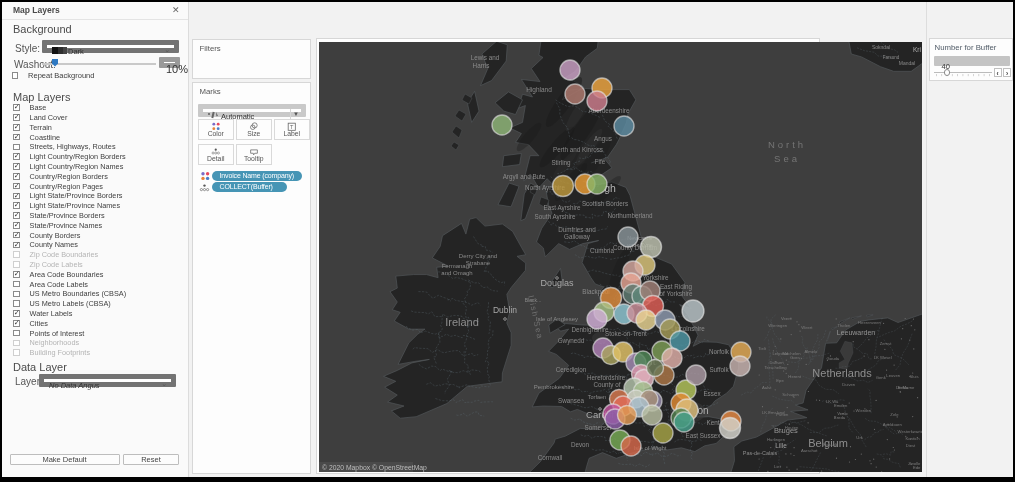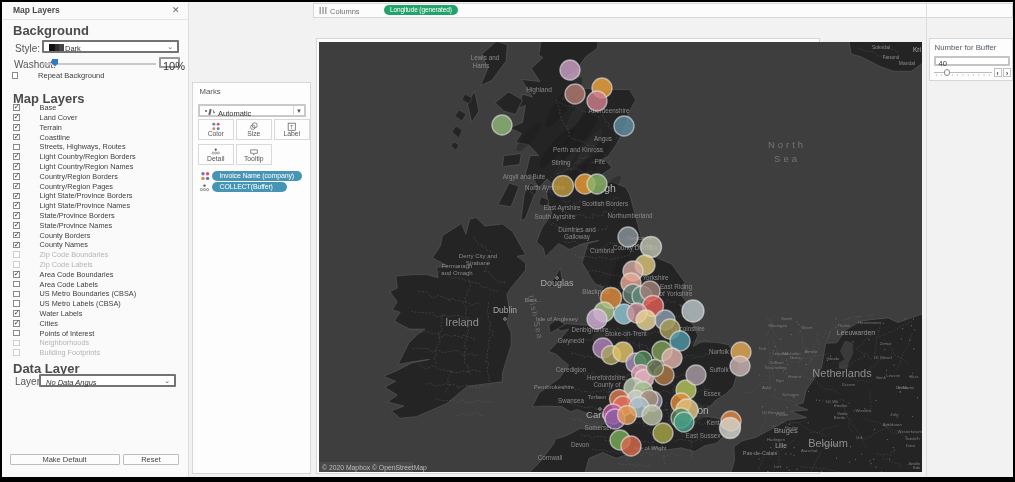--- a/index.html
+++ b/index.html
@@ -1,29 +1,29 @@
 <!DOCTYPE html>
 <html><head><meta charset="utf-8"><style>
 *{margin:0;padding:0;box-sizing:border-box}
 html,body{width:1015px;height:482px;overflow:hidden;background:#000;font-family:"Liberation Sans",sans-serif}
 #app{position:absolute;left:2px;top:2px;width:1011px;height:475px;background:#f2f2f2}
 .abs{position:absolute}
 #lp{position:absolute;left:0;top:0;width:186.5px;height:475px;background:#fafafa;border-right:1px solid #dcdcdc}
 #lp .hdr{position:absolute;left:11px;top:3px;font-size:8.5px;font-weight:bold;color:#4b4b4b}
 #lp .x{position:absolute;right:8px;top:3px;font-size:9px;color:#666}
 #lp .sep{position:absolute;left:0;top:16.5px;width:186px;height:1px;background:#e4e4e4}
-.bold8{font-size:13px;font-weight:bold;color:#4b4b4b}
+.bold8{font-size:11px;font-weight:normal;color:#4b4b4b}
 .t75{font-size:10px;color:#555}
 .row{position:absolute;left:11px;height:9px}
 .cb{display:inline-block;width:6.6px;height:6.6px;border:1px solid #8a8a8a;background:#fff;vertical-align:middle;position:relative}
 .cb.dis{border-color:#cfcfcf}
 .tick{position:absolute;left:-0.3px;top:-3px;font-size:7.5px;color:#3a3a3a}
-.lbl{font-size:7.3px;color:#404040;margin-left:20px;vertical-align:middle}
+.lbl{font-size:7.3px;color:#404040;margin-left:10px;vertical-align:middle}
 .ldis{color:#b4b4b4}
-.input{background:#fff;border:2px solid #737373;border-radius:1px}
+.input{background:#fff;border:5px solid #737373;border-radius:1px}
 .btn{position:absolute;background:#fcfcfc;border:1px solid #bdbdbd;border-radius:1px;font-size:7.5px;color:#444;text-align:center;line-height:9.5px}
 .card{position:absolute;background:#fdfdfd;border:1px solid #d7d7d7}
 .cardtitle{position:absolute;left:7px;top:4px;font-size:7.8px;color:#555}
 .mkbtn{position:absolute;width:35.5px;height:21.5px;background:#fdfdfd;border:1px solid #d9d9d9;text-align:center}
 .mkbtn .cap{position:absolute;bottom:2px;width:100%;font-size:6.8px;color:#555}
 .shelf{position:absolute;left:311px;width:700px;height:15.5px;background:#fcfcfc;border:1px solid #d7d7d7}
 .shelficon{position:absolute;left:5px;top:3.5px}
 .shelftext{position:absolute;left:16px;top:3px;font-size:7.5px;color:#707070}
 .gpill{position:absolute;left:70px;top:1.5px;height:10px;border-radius:5px;background:#22a36b;color:#fff;font-size:6.5px;letter-spacing:-0.1px;text-align:center;line-height:10.5px;padding:0 6px}
 .bpill{position:absolute;left:19px;height:10px;border-radius:5px;background:#4695b5;color:#fff;font-size:7px;letter-spacing:-0.15px;line-height:10.5px;padding:0 0 0 8px;width:90px}
@@ -76,20 +76,23 @@
 <div class="row" style="top:341.0px"><span class="cb dis"></span><span class="lbl ldis">Building Footprints</span></div>
  <div class="abs bold8" style="left:11px;top:359px">Data Layer</div>
  <div class="abs t75" style="left:13px;top:374px">Layer:</div>
  <div class="abs input" style="left:37px;top:371.5px;width:137px;height:13px">
    <span class="abs" style="left:5px;top:2.5px;font-size:7.5px;color:#333;font-style:italic">No Data Angus</span>
    <span class="abs" style="right:4px;top:1.5px;font-size:7px;color:#555">⌄</span>
  </div>
  <div class="btn" style="left:7.5px;top:452px;width:110px;height:11px">Make Default</div>
  <div class="btn" style="left:121px;top:452px;width:56px;height:11px">Reset</div>
 </div>
+<div class="card" style="left:189.5px;top:36.5px;width:119px;height:40px">
+      <div class="cardtitle">Filters</div>
+    </div>
 <div class="card" style="left:189.5px;top:80px;width:119px;height:392px">
       <div class="cardtitle">Marks</div>
   <div class="abs input" style="left:5.5px;top:21px;width:108px;height:13px;border-color:#c9c9c9">
     <svg class="abs" style="left:4px;top:2px" width="12" height="9" viewBox="0 0 12 9">
           <circle cx="2" cy="3" r="1.1" fill="#666"></circle>
           <rect x="5" y="1" width="2" height="6" fill="#666" transform="rotate(14 6 4)"></rect>
           <path d="M9 1 L11 5 L9.4 5.2 Z" fill="#666"></path>
         </svg>
     <span class="abs" style="left:18px;top:2.5px;font-size:7.5px;color:#333">Automatic</span>
     <span class="abs" style="right:0;top:0;width:11px;height:11px;border-left:1px solid #d5d5d5;font-size:6px;color:#555;text-align:center;line-height:11px">▼</span>
@@ -139,29 +142,20 @@
         <circle cx="8.6" cy="7.4" r="1.7" fill="#4a7ec9"></circle>
       </svg>
   <div class="bpill" style="top:87.5px">Invoice Name (company)</div>
   <svg class="abs" style="left:6.5px;top:100px" width="11" height="10" viewBox="0 0 11 10">
         <circle cx="5.5" cy="2.6" r="1.2" fill="#555"></circle>
         <circle cx="2.4" cy="6.6" r="1.1" fill="none" stroke="#777" stroke-width="0.8"></circle>
         <circle cx="5.5" cy="6.6" r="1.1" fill="none" stroke="#777" stroke-width="0.8"></circle>
         <circle cx="8.6" cy="6.6" r="1.1" fill="none" stroke="#777" stroke-width="0.8"></circle>
       </svg>
   <div class="bpill" style="top:99px;width:75px">COLLECT(Buffer)</div>
-</div>
-<div class="shelf" style="top:0.5px">
-  <svg class="shelficon" width="8" height="7" viewBox="0 0 8 7">
-        <rect x="0.5" y="0" width="1.4" height="7" fill="#9a9a9a"></rect>
-        <rect x="3.3" y="0" width="1.4" height="7" fill="#9a9a9a"></rect>
-        <rect x="6.1" y="0" width="1.4" height="7" fill="#9a9a9a"></rect>
-      </svg>
-  <div class="shelftext">Columns</div>
-  <div class="gpill">Longitude (generated)</div>
 </div>
 <div class="card" style="left:313.5px;top:36px;width:504px;height:436px;background:#fff">
 <svg class="abs" style="left:2.5px;top:3px" width="603" height="430" viewBox="0 0 603 430">
 <rect x="0" y="0" width="603" height="430" fill="#3e3e3e"></rect>
 <path d="M222.8 -6.6 L240.3 -1.3 L254.9 -2.5 L279.7 -6.6 L278.3 6.3 L266.6 14.9 L256.4 29.3 L244.7 36.8 L254.9 39.1 L265.1 45.3 L243.2 57.8 L249.1 48.2 L266.6 46.5 L284.1 47.6 L310.4 47.6 L316.8 57.8 L308.9 71.9 L307.5 80.4 L300.2 97.1 L297.3 102.6 L288.5 115.3 L272.4 120.8 L285.6 117.0 L292.9 125.8 L278.3 135.6 L263.7 139.4 L278.3 142.7 L292.9 140.0 L306.9 145.4 L311.0 153.5 L322.1 194.7 L330.8 206.9 L335.2 214.8 L352.7 222.1 L365.9 240.4 L362.4 253.3 L372.3 266.7 L360.6 262.6 L368.8 272.8 L379.0 293.2 L374.1 304.3 L382.8 299.8 L398.0 300.3 L409.7 302.8 L419.3 318.4 L419.6 325.9 L414.4 344.3 L407.6 351.2 L395.7 359.1 L392.7 363.0 L384.0 367.9 L381.1 373.3 L378.1 375.2 L389.8 374.7 L410.6 378.6 L408.8 390.8 L397.1 401.4 L385.7 403.8 L375.8 409.6 L362.4 405.8 L346.0 408.2 L336.1 404.8 L328.5 407.2 L312.7 411.0 L297.3 416.3 L283.5 410.6 L270.1 416.3 L267.5 424.9 L264.8 435.4 L205.3 435.4 L221.3 419.7 L235.1 400.9 L236.2 397.1 L246.2 394.2 L261.3 386.4 L278.9 387.4 L292.3 373.8 L282.7 369.8 L275.9 374.7 L258.4 367.4 L251.4 369.8 L242.7 364.5 L224.3 364.0 L213.2 364.9 L219.9 351.2 L240.3 336.3 L249.7 323.4 L237.4 312.4 L229.5 309.3 L240.3 298.3 L249.7 287.1 L241.8 289.1 L233.9 283.0 L246.2 281.5 L263.7 283.0 L278.3 283.5 L284.7 282.5 L278.9 270.8 L281.8 261.6 L279.4 251.3 L284.7 245.1 L276.2 241.9 L271.9 235.7 L263.1 220.6 L268.9 201.6 L279.7 198.5 L263.7 201.6 L250.5 207.4 L239.7 201.6 L226.3 214.8 L224.3 205.9 L217.5 200.0 L222.8 186.2 L233.0 171.3 L229.5 162.7 L226.3 144.3 L236.8 145.4 L228.1 136.7 L216.4 149.7 L206.4 176.6 L201.8 178.8 L205.3 151.9 L211.7 141.0 L219.9 146.5 L212.3 133.4 L204.7 138.9 L211.1 113.7 L219.9 113.7 L209.4 102.6 L196.5 100.4 L202.4 91.5 L190.7 85.9 L203.5 80.4 L206.4 63.5 L198.9 66.3 L203.5 52.2 L213.5 55.0 L202.4 37.4 L221.0 39.6 L212.3 26.5 L224.0 15.5 L219.9 13.2 Z" fill="#242424" stroke="#54585b" stroke-width="0.8" stroke-opacity="0.8"></path>
 <path d="M157.1 175.6 L165.9 184.1 L183.4 182.0 L193.6 189.4 L202.4 205.3 L206.7 212.7 L198.0 214.3 L206.7 221.1 L206.4 228.4 L192.1 245.6 L187.8 252.3 L190.7 269.8 L187.8 281.0 L192.1 290.7 L192.1 303.3 L183.4 330.9 L183.1 339.8 L167.3 341.8 L148.3 344.3 L127.9 361.5 L97.2 374.7 L81.2 376.2 L72.4 368.9 L85.0 364.0 L68.6 360.0 L78.3 353.1 L65.7 345.2 L76.8 339.3 L64.5 334.3 L78.3 328.4 L92.9 320.9 L110.4 317.4 L95.8 319.4 L79.1 322.4 L89.9 300.8 L98.7 292.2 L106.0 287.1 L89.9 287.1 L75.3 279.0 L81.2 270.3 L73.3 267.7 L78.3 260.0 L71.0 249.7 L78.3 246.1 L76.8 234.1 L94.3 232.6 L107.5 232.6 L119.1 235.7 L117.7 225.3 L129.4 224.2 L113.3 215.9 L121.2 204.3 L123.5 193.7 L142.5 181.4 L146.9 192.1 L150.7 177.2 Z" fill="#242424" stroke="#54585b" stroke-width="0.8" stroke-opacity="0.8"></path>
 <path d="M161.5 43.6 L172.6 38.5 L187.2 19.0 L188.3 2.8 L177.5 -0.7 L162.9 12.0 L168.8 26.5 Z" fill="#242424" stroke="#54585b" stroke-width="0.8" stroke-opacity="0.8"></path>
 <path d="M184.8 69.1 L196.5 72.5 L203.5 57.8 L189.5 49.9 L176.1 60.7 Z" fill="#242424" stroke="#54585b" stroke-width="0.8" stroke-opacity="0.8"></path>
 <path d="M183.4 124.7 L200.6 122.5 L202.4 111.5 L184.8 113.7 Z" fill="#242424" stroke="#54585b" stroke-width="0.8" stroke-opacity="0.8"></path>
 <path d="M179.0 162.7 L192.1 164.8 L200.0 144.3 L190.1 141.0 Z" fill="#242424" stroke="#54585b" stroke-width="0.8" stroke-opacity="0.8"></path>

